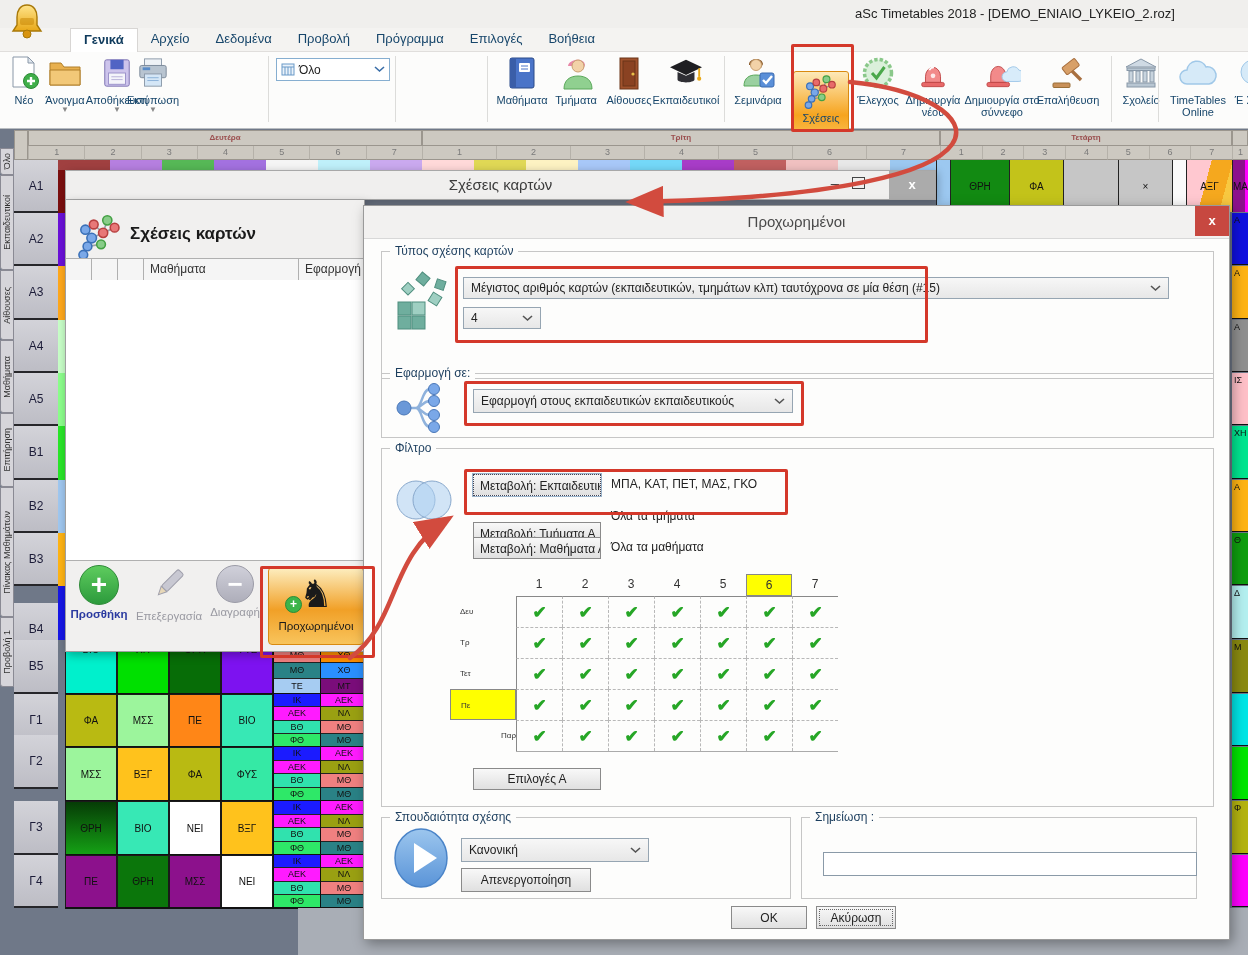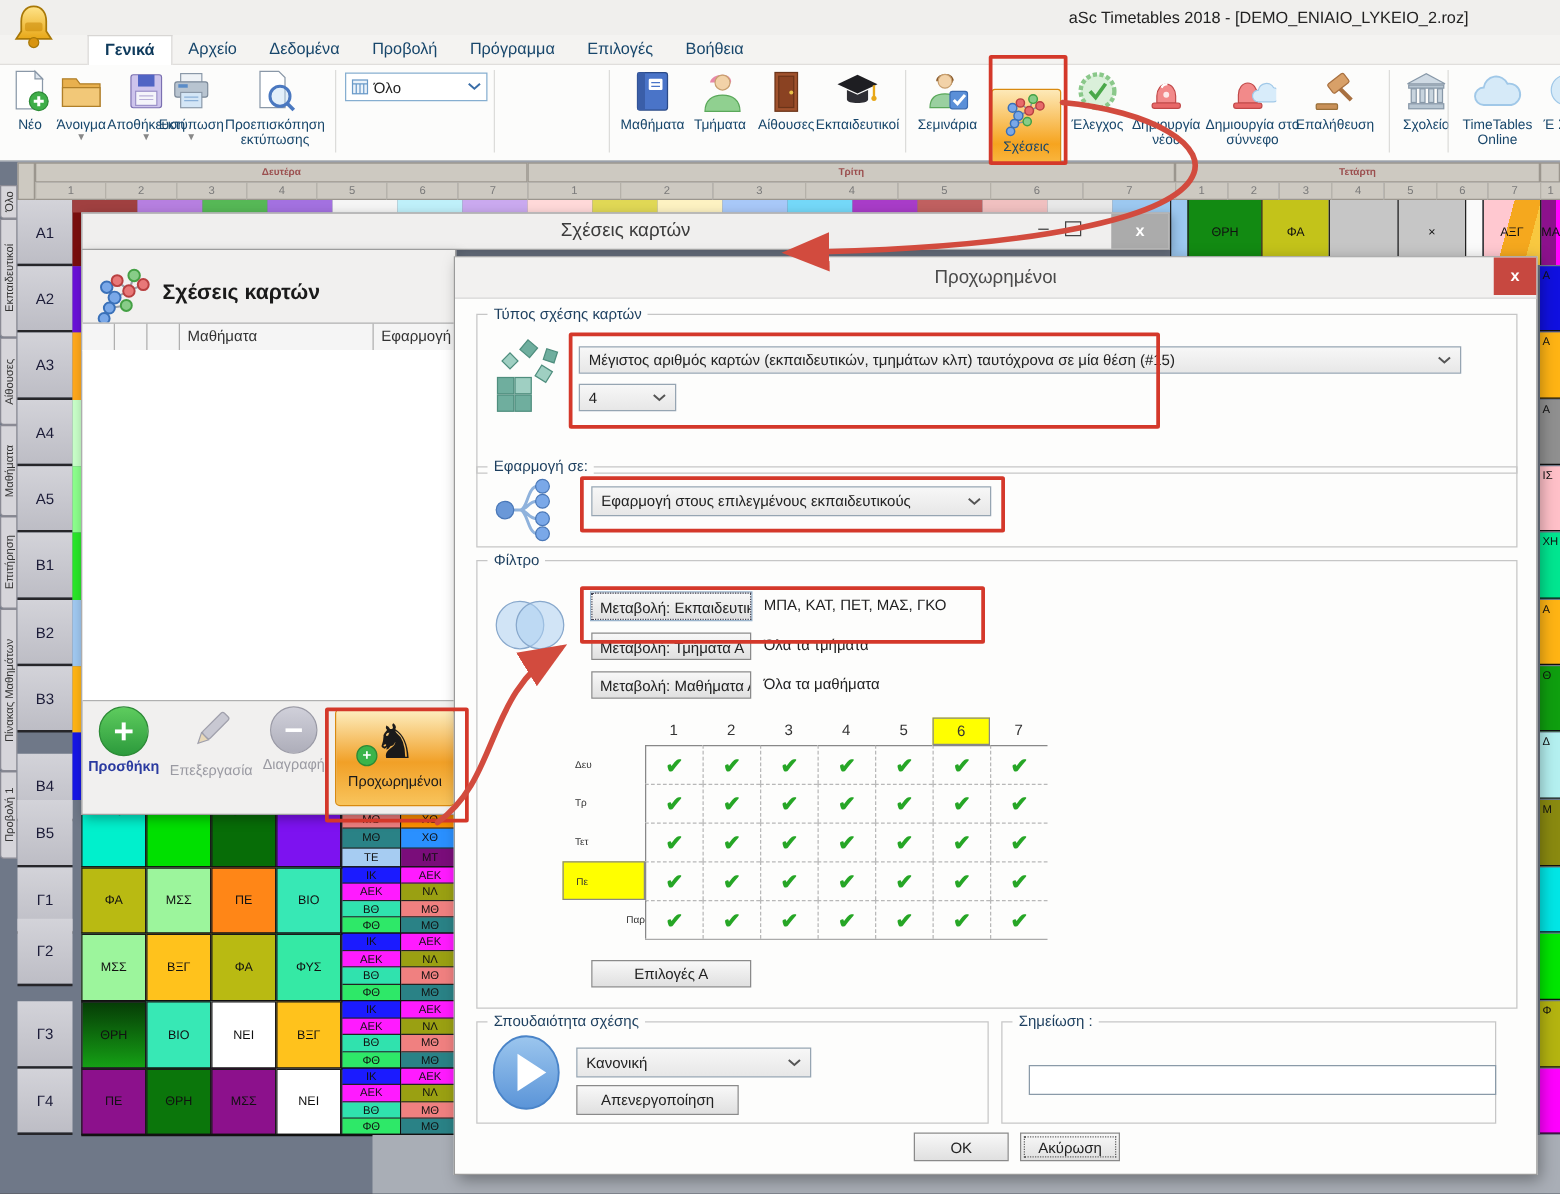--- a/index.html
+++ b/index.html
@@ -132,30 +132,20 @@
             <rect x="8" y="2" width="18" height="8" fill="#eef2f6" stroke="#8a98a8"></rect>
             <rect x="3" y="9" width="28" height="13" rx="2" fill="#b8c4d0" stroke="#7a8898"></rect>
             <rect x="6" y="11" width="8" height="3" fill="#5a8cc8"></rect>
             <rect x="8" y="18" width="18" height="13" fill="#d4e6f6" stroke="#8a98a8"></rect>
             <path d="M11 22h12M11 25h12" stroke="#8ab0d8"></path>
           </svg>
         </div>
         <div class="rlabel" style="white-space: nowrap;">Εκτύπωση</div>
         <div class="drop">▼</div>
       </div>
-      <div class="ritem" style="left: 174px; width: 92px;">
-        <div class="ricon">
-          <svg width="34" height="36" viewBox="0 0 34 36">
-            <path d="M5 2h15l5 5v24H5z" fill="#fff" stroke="#8a98a8"></path>
-            <circle cx="21" cy="22" r="8" fill="rgba(190,220,245,.45)" stroke="#4a78c0" stroke-width="2.4"></circle>
-            <path d="M27 28l5 5" stroke="#4a78c0" stroke-width="3"></path>
-          </svg>
-        </div>
-        <div class="rlabel" style="white-space: normal; height: 24px;">Προεπισκόπηση εκτύπωσης</div>
-      </div>
       <div class="ritem" style="left: 491px; width: 62px;">
         <div class="ricon">
           <svg width="30" height="34" viewBox="0 0 30 34">
             <rect x="3" y="2" width="24" height="30" rx="2" fill="#4a74c8" stroke="#2a4a88"></rect>
             <rect x="3" y="2" width="6" height="30" fill="#3a5ea8"></rect>
             <rect x="12" y="7" width="11" height="9" rx="1" fill="#fff"></rect>
             <path d="M14 10h7M14 13h7" stroke="#4a74c8"></path>
           </svg>
         </div>
         <div class="rlabel" style="white-space: nowrap;">Μαθήματα</div>
@@ -654,21 +644,21 @@
           <path d="M12 27h10M22 27c6 0 6-19 14-19M22 27c6 0 6-7 14-7M22 27c6 0 6 7 14 7M22 27c6 0 6 19 14 19"></path>
         </g>
         <circle cx="10" cy="27" r="7" fill="#6a98d8" stroke="#4a78b8"></circle>
         <circle cx="40" cy="8" r="5.5" fill="#7aa8e8" stroke="#4a78b8"></circle>
         <circle cx="40" cy="20" r="5.5" fill="#7aa8e8" stroke="#4a78b8"></circle>
         <circle cx="40" cy="34" r="5.5" fill="#7aa8e8" stroke="#4a78b8"></circle>
         <circle cx="40" cy="46" r="5.5" fill="#7aa8e8" stroke="#4a78b8"></circle>
       </svg>
     </div>
     <div class="sel" style="left:109px;top:183px;width:320px;height:24px">
-      <span>Εφαρμογή στους επιλεγμένους εκπαιδευτικούς</span>
+      <span>Εφαρμογή στους εκπαιδευτικών εκπαιδευτικούς</span>
       <svg width="11" height="7">
           <path d="M1 1l4.5 4L10 1" stroke="#555" stroke-width="1.6" fill="none"></path>
         </svg>
     </div>
 
     <div class="group" style="left:17px;top:242px;width:833px;height:359px">
       <span class="glabel">Φίλτρο</span>
     </div>
     <div class="abs" style="left:28px;top:272px">
       <svg width="64" height="44" viewBox="0 0 64 44">
@@ -754,21 +744,21 @@
 
     <div class="group" style="left:437px;top:611px;width:396px;height:82px">
       <span class="glabel">Σημείωση :</span>
     </div>
     <input class="notein" style="left: 459px; top: 646px; width: 374px; height: 24px;" value="">
 
     <button class="btn" style="position:absolute;left:367px;top:700px;width:76px;height:23px">OK</button>
     <button class="btn" style="position:absolute;left:452px;top:700px;width:80px;height:23px;outline:1px dotted #666;outline-offset:-4px">Ακύρωση</button>
   <button class="btn fbtn" style="top: 268px; border: 1px dotted rgb(68, 68, 85); box-shadow: rgb(154, 180, 204) 0px 0px 0px 1px;">Μεταβολή: Εκπαιδευτικοί Α</button>
       <div class="fval" style="top: 271px;">ΜΠΑ, ΚΑΤ, ΠΕΤ, ΜΑΣ, ΓΚΟ</div>
-      <button class="btn fbtn" style="top: 300px;">Μεταβολή: Τμήματα Α</button>
+      <button class="btn fbtn" style="top: 316px;">Μεταβολή: Τμήματα Α</button>
       <div class="fval" style="top: 303px;">Όλα τα τμήματα</div>
       <button class="btn fbtn" style="top: 331px;">Μεταβολή: Μαθήματα Α</button>
       <div class="fval" style="top: 334px;">Όλα τα μαθήματα</div>
     </div>
 
   <div class="hlbox" style="left:791px;top:44px;width:57px;height:82px"></div>
   <div class="hlbox" style="left:260px;top:566px;width:109px;height:86px"></div>
   <div class="hlbox" style="left:455px;top:266px;width:467px;height:71px"></div>
   <div class="hlbox" style="left:464px;top:381px;width:334px;height:39px"></div>
   <div class="hlbox" style="left:464px;top:469px;width:318px;height:40px"></div>

